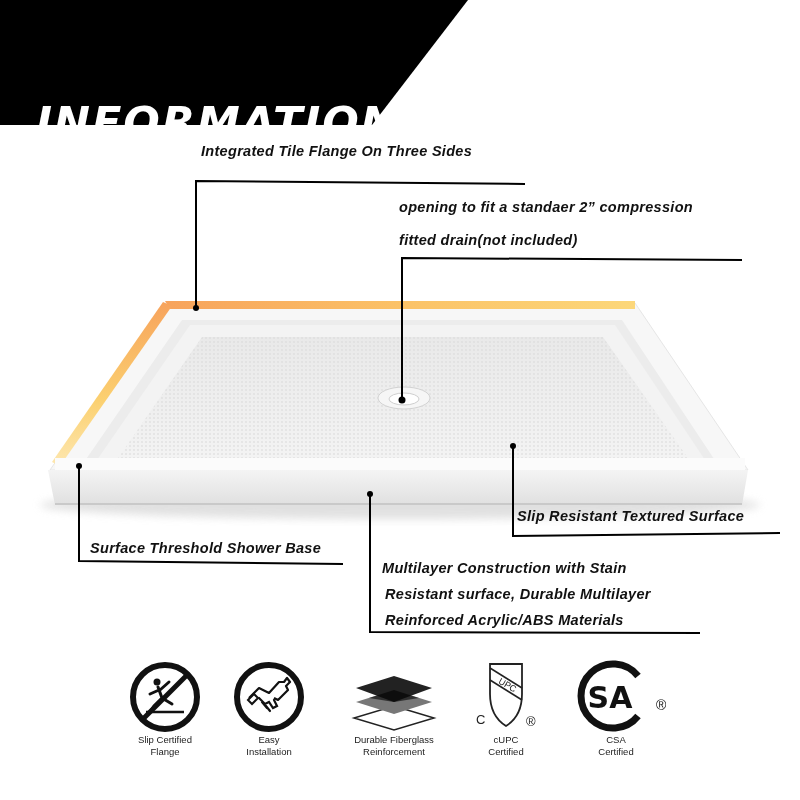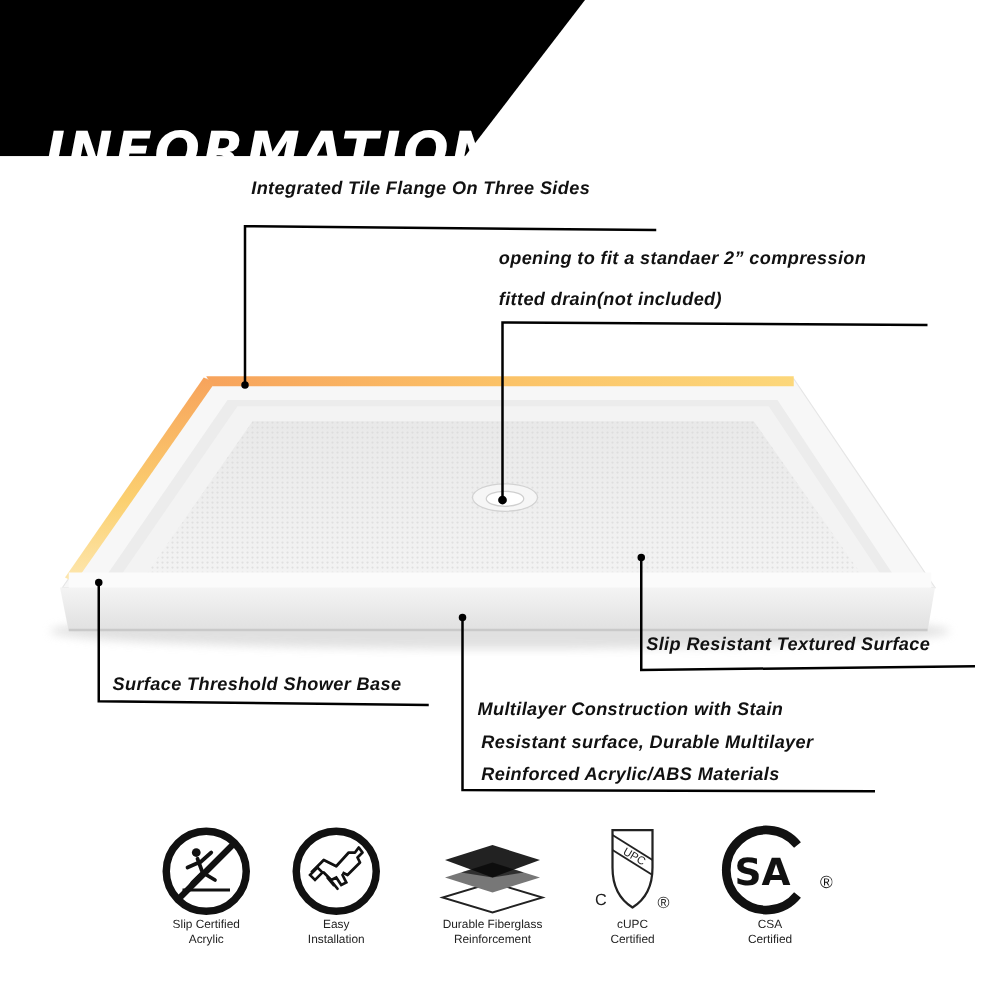--- a/index.html
+++ b/index.html
@@ -113,21 +113,21 @@
 
 <div class="icon-cell" style="left:105px; top:660px;">
   <svg class="icon-svg" width="74" height="74" viewBox="0 0 74 74">
     <circle cx="37" cy="37" r="32" fill="none" stroke="#111" stroke-width="6"></circle>
     <line x1="14" y1="60" x2="60" y2="14" stroke="#111" stroke-width="5"></line>
     <line x1="18" y1="52" x2="56" y2="52" stroke="#111" stroke-width="2.5"></line>
     <circle cx="29" cy="22" r="3.5" fill="#111"></circle>
     <path d="M30 27 L34 38 L44 44 M34 38 L26 46 L22 52 M31 30 L22 34 M32 30 L41 22" fill="none" stroke="#111" stroke-width="3" stroke-linecap="round"></path>
   </svg>
   <span class="icon-label">Slip Certified</span>
-  <span class="icon-label">Acrylic</span>
+  <span class="icon-label">Flange</span>
 </div>
 
 <div class="icon-cell" style="left:209px; top:660px;">
   <svg class="icon-svg" width="74" height="74" viewBox="0 0 74 74">
     <circle cx="37" cy="37" r="32" fill="none" stroke="#111" stroke-width="6"></circle>
     <path d="M17 38 L27 28 L37 33 L47 22 L52 22 L55 18 L58 22 L54 26 L56 30 L46 40 L42 38" fill="none" stroke="#111" stroke-width="2.2" stroke-linejoin="round"></path>
     <path d="M27 38 L33 44 L37 42 L41 48 L45 46 L42 40 M30 42 L35 48 M34 46 L38 51" fill="none" stroke="#111" stroke-width="2.2" stroke-linecap="round"></path>
     <path d="M16 40 L22 34 L26 38 L20 44 Z" fill="none" stroke="#111" stroke-width="2"></path>
   </svg>
   <span class="icon-label">Easy</span>

